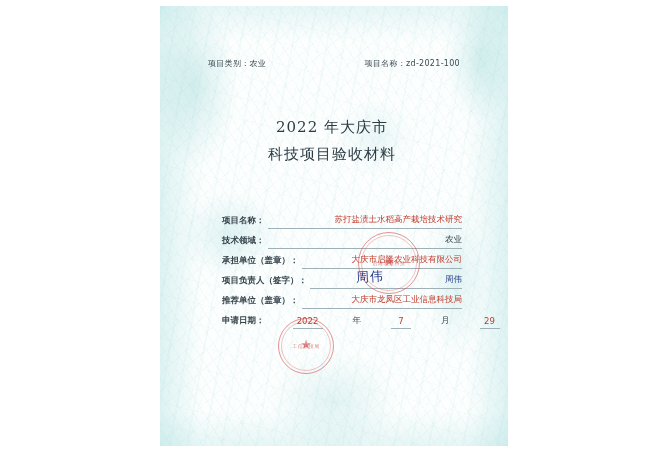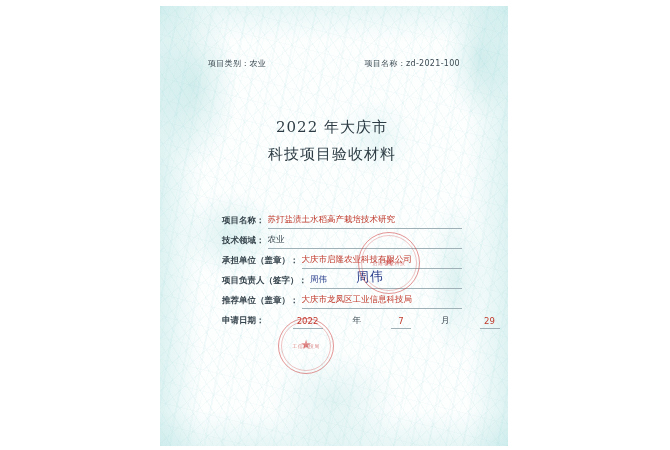--- a/index.html
+++ b/index.html
@@ -116,21 +116,21 @@
     white-space: nowrap;
     text-align: justify;
     color: #36444c;
     padding-bottom: 2px;
     font-weight: bold;
   }
   .value {
     flex: 1;
     margin-left: 3px;
     border-bottom: 1px solid #9fb0b6;
-    text-align: left;
+    text-align: right;
     padding-bottom: 2px;
     white-space: nowrap;
     overflow: hidden;
   }
   .value.red { color: #c0392b; }
   .value.blue { color: #2b3f8c; font-family: "DejaVu Serif","Liberation Serif",serif; }
   .value.dark { color: #33424a; }
 
   
   .daterow { display: flex; align-items: flex-end; height: 20px; gap: 28px; }

